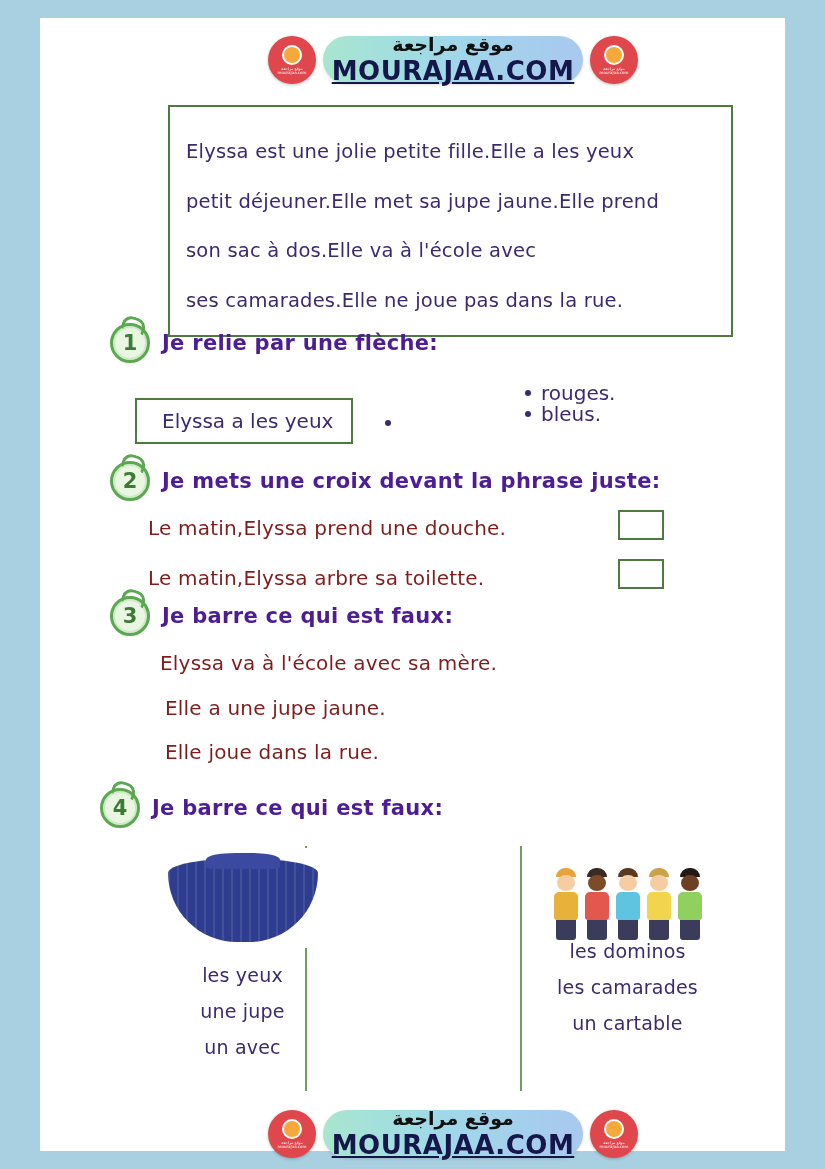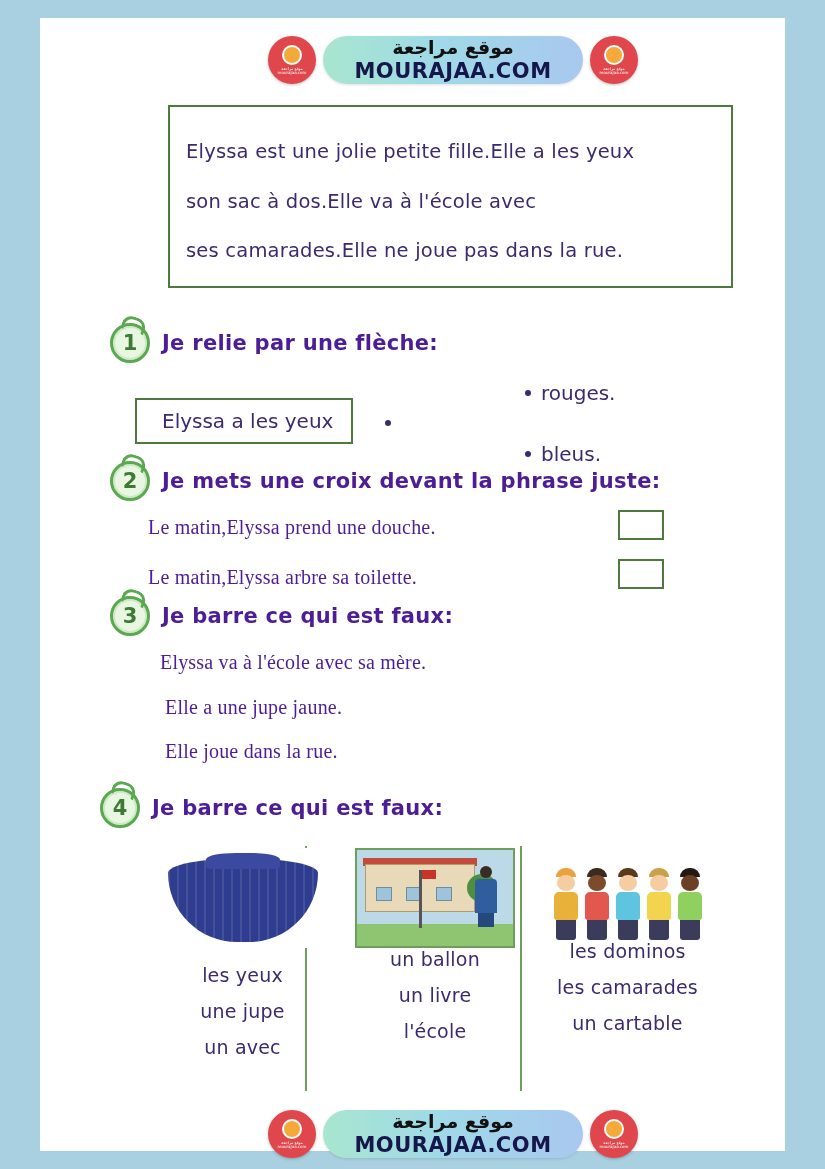--- a/index.html
+++ b/index.html
@@ -38,23 +38,24 @@
     box-shadow: 0 1px 3px rgba(0,0,0,0.12);
   }
   .banner-ar {
     font-size: 19px;
     color: #111;
     font-weight: bold;
     direction: rtl;
     line-height: 1.1;
   }
   .banner-url {
-    font-size: 21px;
+    font-size: 26px;
     color: #15164a;
     font-weight: bold;
+    text-decoration: underline;
     letter-spacing: .5px;
     margin-top: 2px;
   }
   .logo-badge {
     width: 48px; height: 48px;
     border-radius: 50%;
     background: #e0474c;
     display: flex;
     align-items: center;
     justify-content: center;
@@ -150,23 +151,22 @@
     position: absolute;
     font-size: 20px;
     color: #3c2a6e;
     display: flex;
     align-items: center;
     gap: 10px;
   }
   .sentence {
     position: absolute;
     font-size: 20px;
-    color: #4c1d95;
+    color: #7f1d1d;
     letter-spacing: .2px;
-    font-family: Liberation Serif, serif;
   }
   .tickbox {
     position: absolute;
     width: 46px; height: 30px;
     border: 2px solid #4f7a3f;
     background: #fff;
   }
   
   .img-row {
     position: absolute;
@@ -286,37 +286,38 @@
     <div class="logo-badge">
       <div class="sun"></div>
       <div class="ltxt">موقع مراجعة mourajaa.com</div>
     </div>
   </div>
 
   <div class="jelis">*Je lis :</div>
 
   <div class="textbox">
     <p>Elyssa est une jolie petite fille.Elle a les yeux</p>
+    <p>petit déjeuner.Elle met sa jupe jaune.Elle prend</p>
     <p>son sac à dos.Elle va à l'école avec</p>
     <p>ses camarades.Elle ne joue pas dans la rue.</p>
   </div>
 
   <div class="exo" style="left:70px; top:305px;">
     <div class="num-badge">1</div>
     <div class="exo-title">Je relie par une flèche:</div>
   </div>
 
   <div class="boxed-phrase" style="left:95px; top:380px;padding-left:25px;">Elyssa a les yeux</div>
   <span class="dot" style="position:absolute; left:345px; top:402px;"></span>
 
   <div class="choice" style="left:485px; top:363px;">
     <span class="dot"></span>
     <span>rouges.</span>
   </div>
-  <div class="choice" style="left:485px; top:424px;">
+  <div class="choice" style="left:485px; top:384px;">
     <span class="dot"></span>
     <span>bleus.</span>
   </div>
 
   <div class="exo" style="left:70px; top:443px;">
     <div class="num-badge">2</div>
     <div class="exo-title">Je mets une croix devant la phrase juste:</div>
   </div>
   <div class="sentence" style="left:108px; top:498px;">Le matin,Elyssa prend une douche.</div>
   <div class="tickbox" style="left:578px; top:492px;"></div>
@@ -343,43 +344,20 @@
 
     <div class="img-col">
       <div class="pic skirt-wrap">
         <div class="skirt"></div>
       </div>
       <div class="word">les yeux</div>
       <div class="word">une jupe</div>
       <div class="word">un avec</div>
     </div>
 
-    <div class="img-col">
-      <div class="school">
-        <div class="ground"></div>
-        <div class="roof"></div>
-        <div class="bldg">
-          <div class="win" style="left:10px;"></div>
-          <div class="win" style="left:40px;"></div>
-          <div class="win" style="left:70px;"></div>
-        </div>
-        <div class="pole"></div>
-        <div class="flag"></div>
-        <div class="tree-top"></div>
-        <div class="tree-trunk"></div>
-        <div class="person">
-          <div class="head"></div>
-          <div class="body"></div>
-          <div class="leg"></div>
-        </div>
-      </div>
-      <div class="word">un ballon</div>
-      <div class="word">un livre</div>
-      <div class="word">l'école</div>
-    </div>
 
     <div class="img-col">
       <div class="kids">
         <div class="kid">
           <div class="hair" style="background:#e8a33d"></div>
           <div class="face" style="background:#f6cda2"></div>
           <div class="shirt" style="background:#e8b13a"></div>
           <div class="legs"></div>
         </div>
         <div class="kid">

